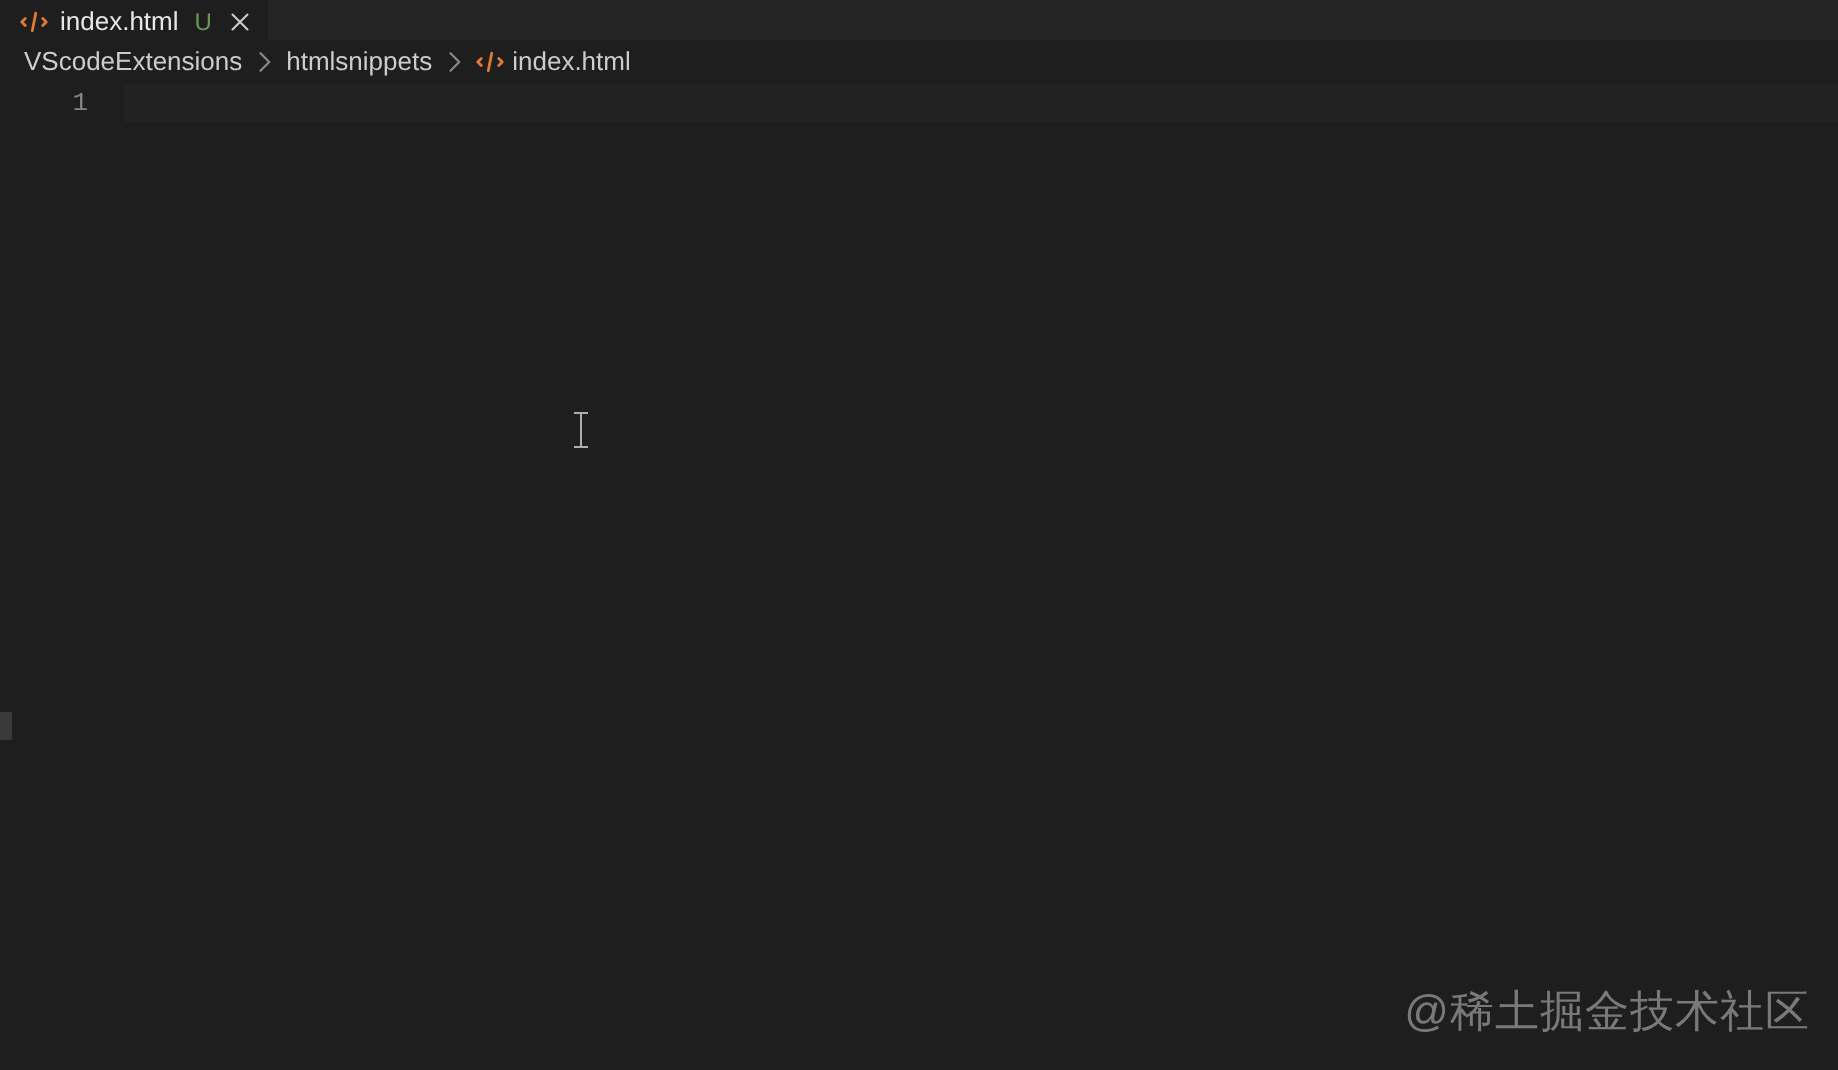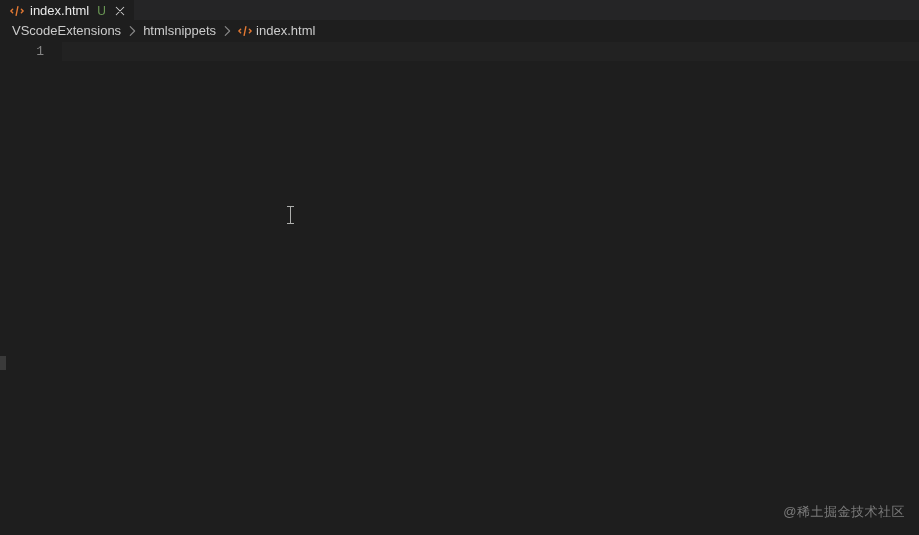--- a/index.html
+++ b/index.html
@@ -153,21 +153,21 @@
       top: 314px;
       width: 6px;
       height: 14px;
       background: #3a3a3a;
     }
     .watermark {
       position: absolute;
       right: 14px;
       bottom: 14px;
       color: #8a8a8a;
-      font-size: 13px;
+      font-size: 22px;
       letter-spacing: 0.5px;
       opacity: 0.85;
       pointer-events: none;
       user-select: none;
     }
   </style>
 </head>
 <body>
 
 <div class="tab-bar">

